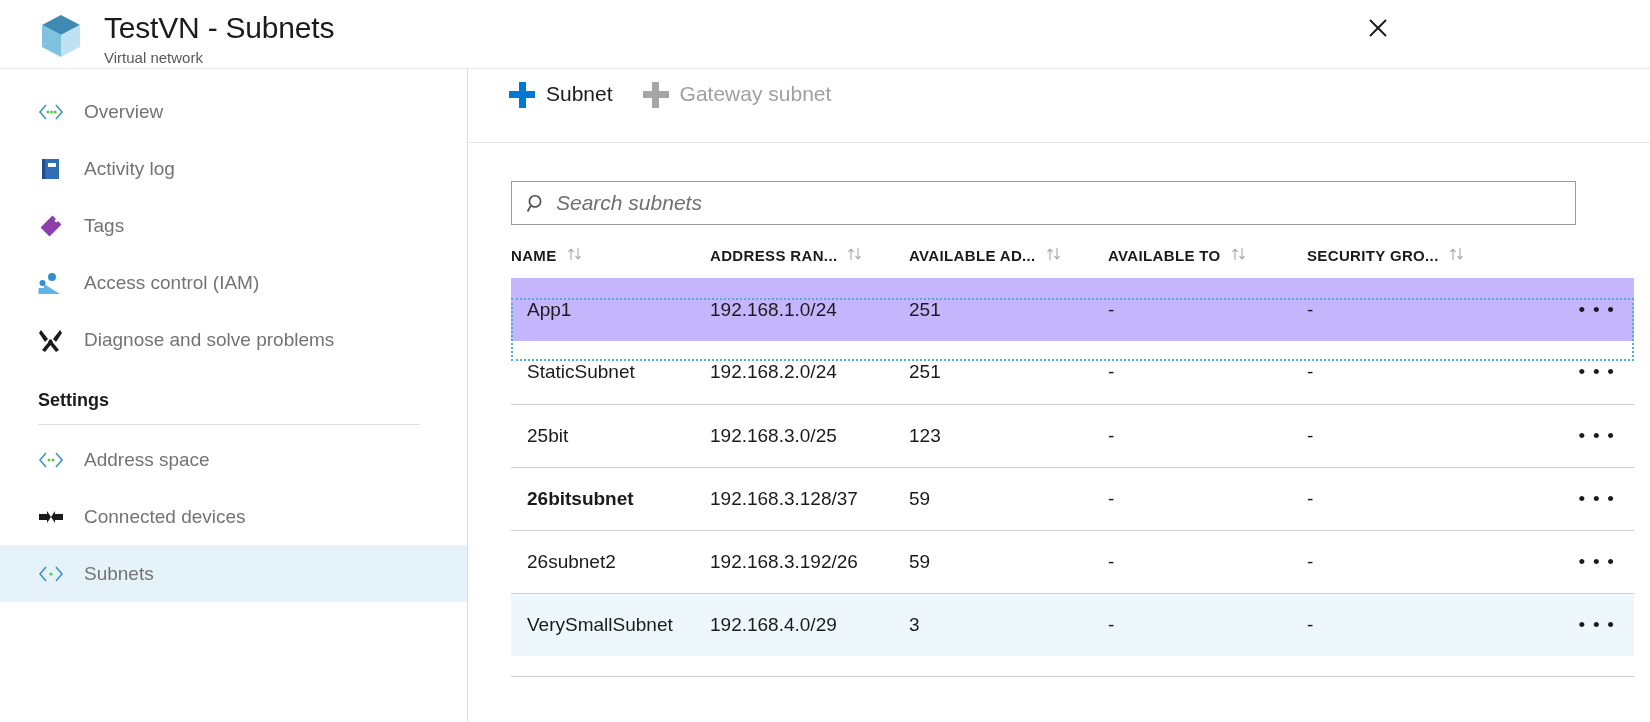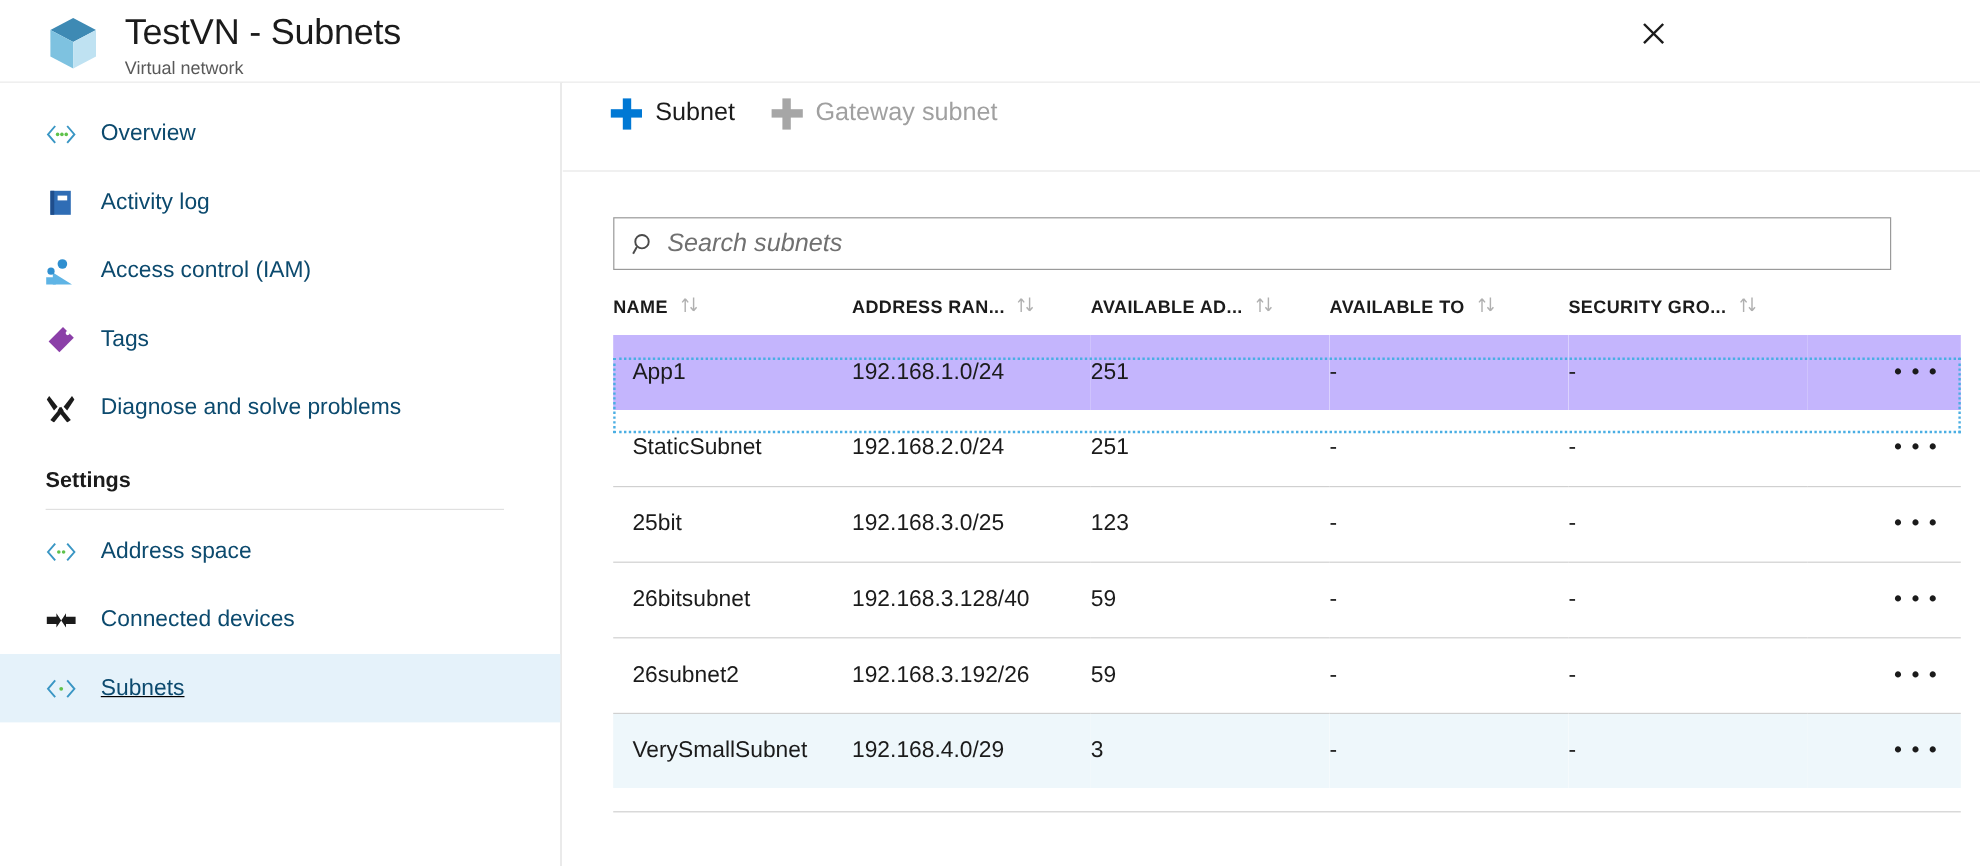--- a/index.html
+++ b/index.html
@@ -59,27 +59,27 @@
     width:26px; height:26px; cursor:pointer;
     display:flex; align-items:center; justify-content:center;
     font-size:21px; color:#1b1b1b; line-height:1;
   }
 
   .nav-list { margin-top:14px; }
   .nav-item {
     display:flex; align-items:center; height:57px;
     padding-left:38px; cursor:pointer;
   }
-  .nav-item.active { background:#e5f2fa;text-decoration:underline; }
+  .nav-item.active { background:#e5f2fa; }
   .nav-ico {
     width:26px; height:26px; flex:0 0 26px;
     display:flex; align-items:center; justify-content:center;
   }
   .nav-label {
-    margin-left:20px; font-size:19px; color:#0c4a6e; line-height:24px;
+    margin-left:20px; font-size:19px; color:#737373; line-height:24px;
   }
 
   .section-head {
     padding:22px 0 0 38px;
     font-size:18px; font-weight:bold; color:#1b1b1b;
   }
   .section-rule {
     margin:13px 0 0 38px; width:382px; height:1px; background:#e0e0e0;
   }
 
@@ -207,38 +207,38 @@
             <rect x="3" y="2" width="17" height="20" fill="#2f6db5"></rect>
             <rect x="3" y="2" width="3.2" height="20" fill="#1f4e8c"></rect>
             <rect x="9" y="6" width="8" height="4" fill="#ffffff"></rect>
           </svg>
         </span>
         <span class="nav-label">Activity log</span>
       </div>
 
       <div class="nav-item">
         <span class="nav-ico">
+          <svg width="24" height="24" viewBox="0 0 24 24">
+            <path d="M13.5 1.5 L22.5 10.5 L10.5 22.5 L1.5 13.5 Z" fill="#8b3fa8"></path>
+            <circle cx="17.4" cy="6.6" r="1.7" fill="#ffffff"></circle>
+          </svg>
+        </span>
+        <span class="nav-label">Tags</span>
+      </div>
+
+      <div class="nav-item">
+        <span class="nav-ico">
           <svg width="26" height="24" viewBox="0 0 26 24">
             <circle cx="14" cy="6" r="4" fill="#2f8fd0"></circle>
             <path d="M6 23 L6 13 L22 23 Z" fill="#5fb4e5"></path>
             <circle cx="4.5" cy="12" r="3" fill="#2f8fd0"></circle>
             <path d="M0.5 23 L0.5 17 L8.5 17 L8.5 23 Z" fill="#5fb4e5"></path>
           </svg>
         </span>
         <span class="nav-label">Access control (IAM)</span>
-      </div>
-
-      <div class="nav-item">
-        <span class="nav-ico">
-          <svg width="24" height="24" viewBox="0 0 24 24">
-            <path d="M13.5 1.5 L22.5 10.5 L10.5 22.5 L1.5 13.5 Z" fill="#8b3fa8"></path>
-            <circle cx="17.4" cy="6.6" r="1.7" fill="#ffffff"></circle>
-          </svg>
-        </span>
-        <span class="nav-label">Tags</span>
       </div>
 
       <div class="nav-item">
         <span class="nav-ico">
           <svg width="26" height="24" viewBox="0 0 26 24">
             <path d="M3 2 L10 11 L7 14 L1 5 Z" fill="#1b1b1b"></path>
             <path d="M22 2 L15 11 L18 14 L24 5 Z" fill="#1b1b1b"></path>
             <path d="M12 11 L21 22 L18 24 L10 14 Z" fill="#1b1b1b"></path>
             <path d="M13 11 L4 22 L7 24 L15 14 Z" fill="#1b1b1b"></path>
           </svg>
@@ -402,22 +402,22 @@
           </tr>
           <tr>
             <td style="padding-left:16px;">25bit</td>
             <td>192.168.3.0/25</td>
             <td>123</td>
             <td>-</td>
             <td>-</td>
             <td class="dots">• • •</td>
           </tr>
           <tr>
-            <td style="padding-left:16px;">26bitsubnet</td>
-            <td>192.168.3.128/40</td>
+            <td style="padding-left:16px;font-weight:bold;">26bitsubnet</td>
+            <td>192.168.3.128/37</td>
             <td>59</td>
             <td>-</td>
             <td>-</td>
             <td class="dots">• • •</td>
           </tr>
           <tr>
             <td style="padding-left:16px;">26subnet2</td>
             <td>192.168.3.192/26</td>
             <td>59</td>
             <td>-</td>

